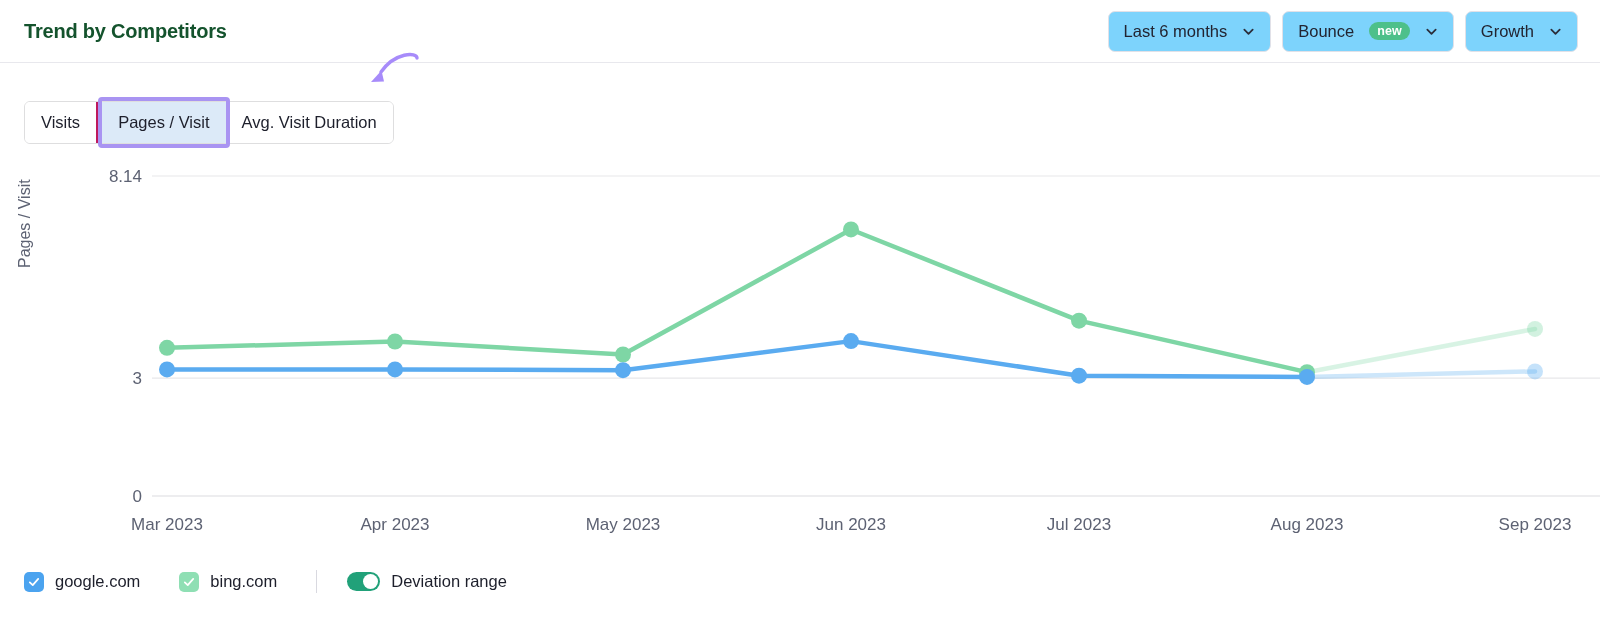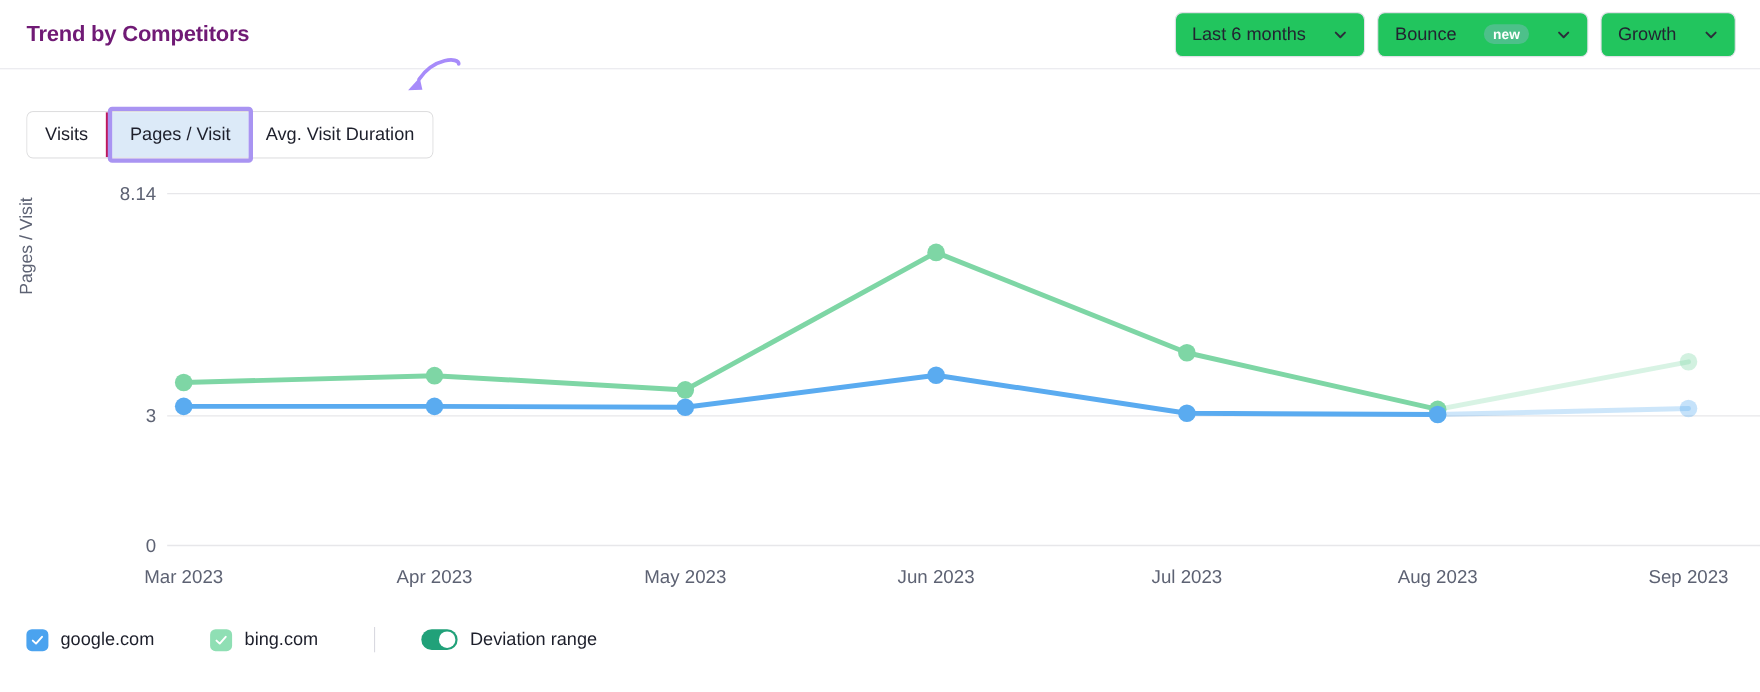--- a/index.html
+++ b/index.html
@@ -26,36 +26,36 @@
     border-bottom: 1px solid #e8e8ed;
     display: flex;
     align-items: center;
     justify-content: space-between;
     padding: 0 22px 0 24px;
   }
   .page-title {
     font-size: 20px;
     font-weight: bold;
     letter-spacing: -0.2px;
-    color: #701a75;
+    color: #14532d;
   }
   .header-controls {
     display: flex;
     align-items: center;
     gap: 11px;
   }
   .ctl {
     height: 41px;
     box-sizing: border-box;
     border: 1px solid #e1e1e8;
     border-radius: 7px;
-    background: #22c55e;
-    display: flex;
-    align-items: center;
-    gap: 25px;
+    background: #7dd3fc;
+    display: flex;
+    align-items: center;
+    gap: 15px;
     padding: 0 15px;
     font-size: 16.5px;
     color: #222431;
     cursor: pointer;
     white-space: nowrap;
   }
   .ctl.export {
     background: #f0f0f4;
     border-color: #e6e6ec;
     color: #4a4d5e;
@@ -155,21 +155,21 @@
     white-space: nowrap;
   }
 
   
   .legend {
     position: absolute;
     left: 24px;
     top: 570px;
     display: flex;
     align-items: center;
-    gap: 16px;
+    gap: 4px;
     font-size: 16.5px;
   }
   .legend-item {
     display: flex;
     align-items: center;
     gap: 11px;
     cursor: pointer;
     margin-right: 35px;
   }
   .cbox {

